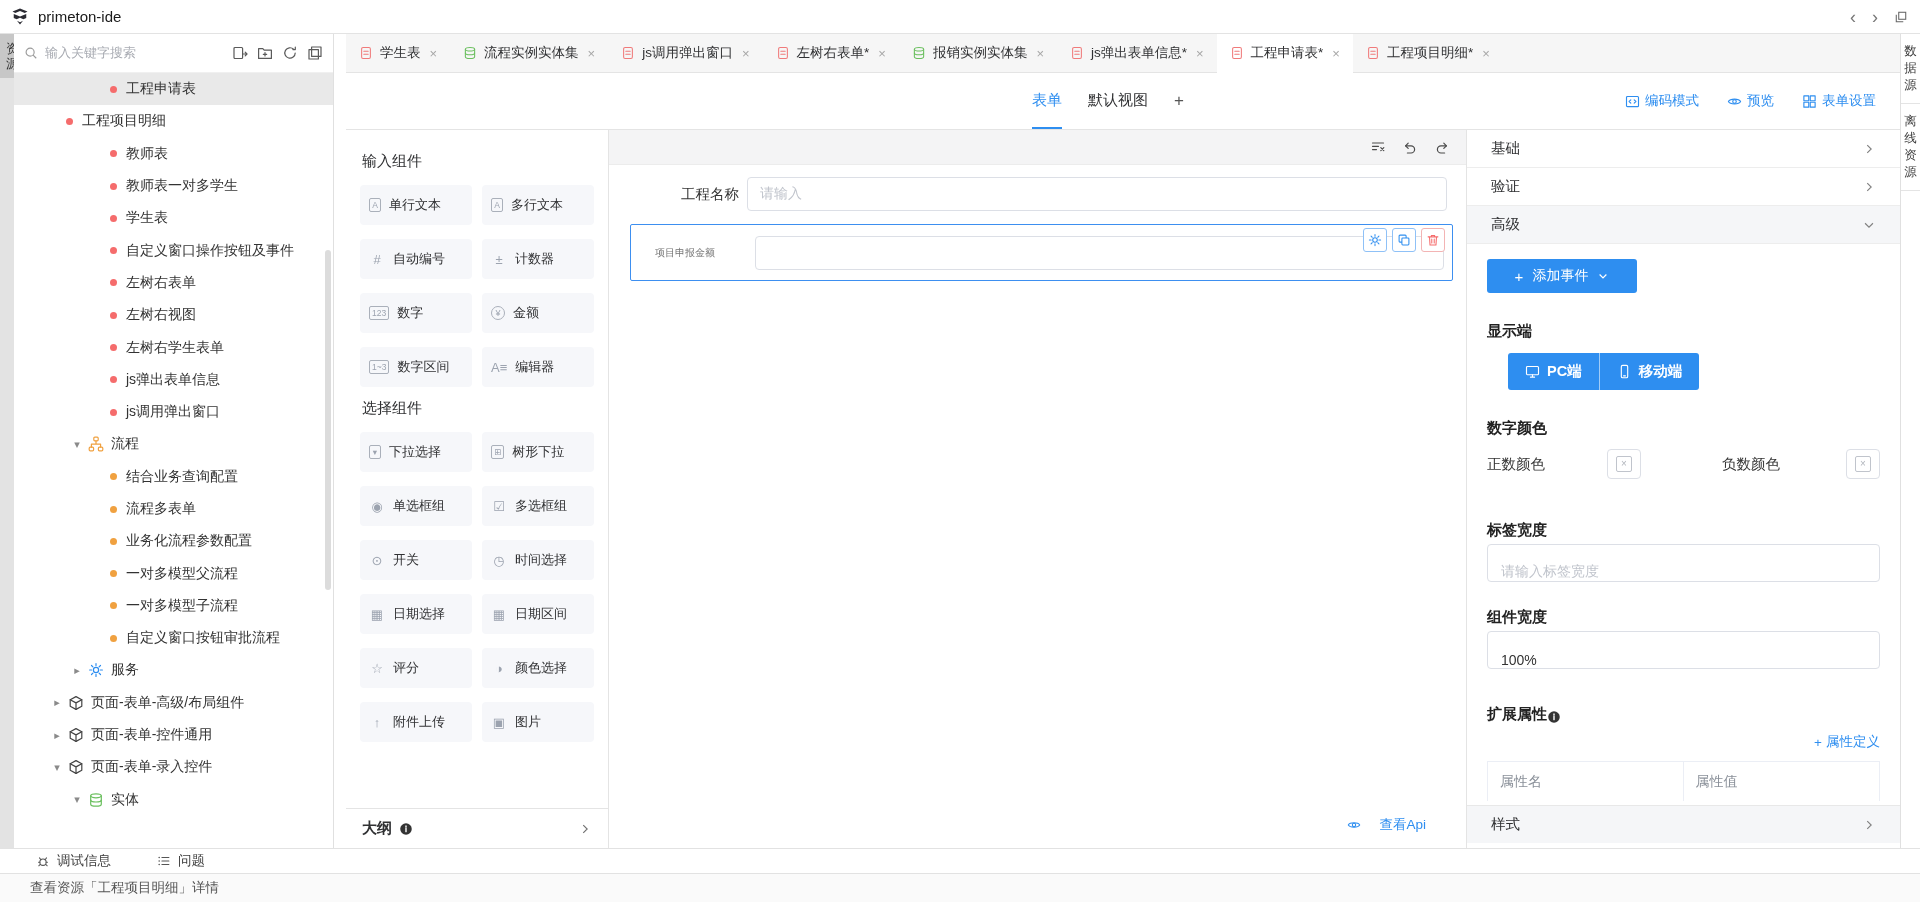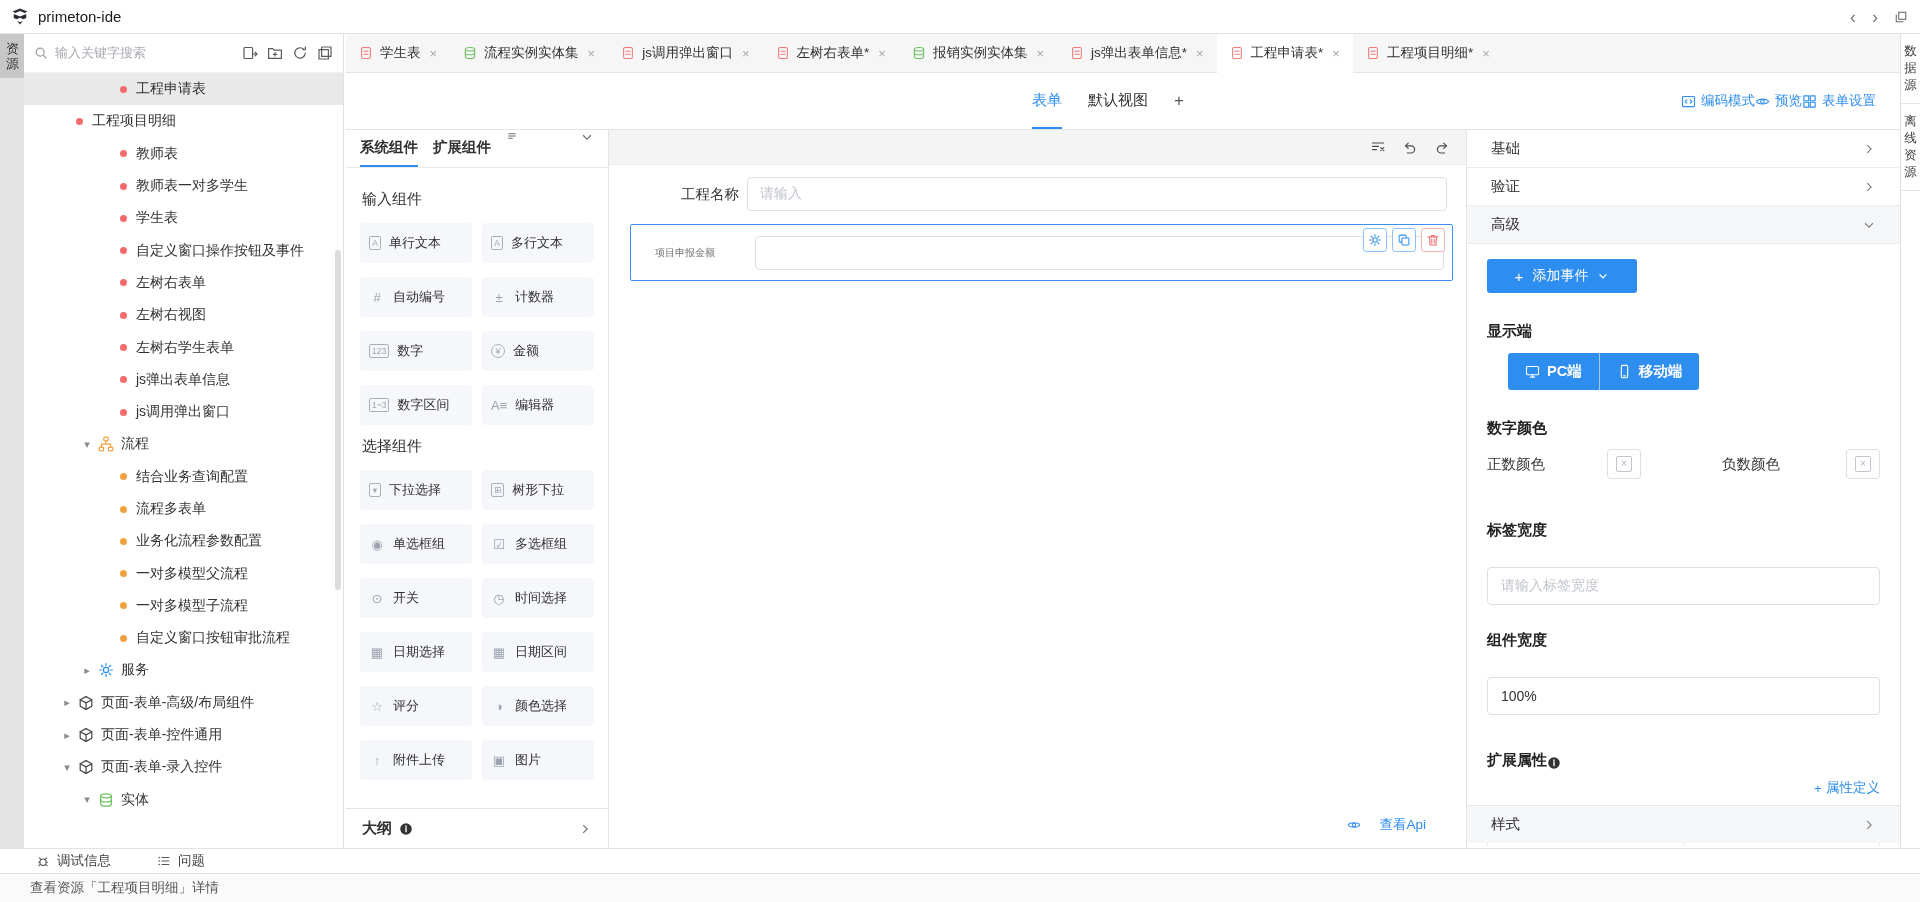--- a/index.html
+++ b/index.html
@@ -16,21 +16,21 @@
     border-bottom:1px solid #e3e3e3;display:flex;align-items:center;padding:0 10px;}
   .app-title{font-size:15px;color:#1a1a1a;margin-left:8px;}
   .win-controls{position:absolute;right:12px;top:0;height:34px;display:flex;align-items:center;gap:16px;color:#666;}
   .nav-ch{font-size:18px;line-height:1;color:#777;}
 
   
   .left-rail{position:absolute;left:0;top:34px;width:26px;height:814px;background:#e3e3e3;border-right:1px solid #d2d2d2;}
   .rail-tab{width:100%;padding:7px 0;text-align:center;font-size:13px;color:#333;line-height:15px;background:#c7c7c7;}
 
   
-  .sidebar{position:absolute;left:24px;top:34px;width:320px;height:814px;background:#fff;border-right:1px solid #e0e0e0;}
+  .sidebar{position:absolute;left:14px;top:34px;width:320px;height:814px;background:#fff;border-right:1px solid #e0e0e0;}
   .search-row{height:39px;display:flex;align-items:center;padding:0 10px;border-bottom:1px solid #f0f0f0;}
   .search-ph{color:#a8abb2;font-size:13px;margin-left:7px;flex:1;}
   .search-actions{display:flex;align-items:center;gap:9px;color:#5a5a5a;}
   .tree{position:absolute;top:39px;left:0;right:0;bottom:33px;overflow:hidden;}
   .trow{height:32.3px;display:flex;align-items:center;font-size:14px;color:#333;cursor:default;}
   .trow.sel{background:#e9e9e9;}
   .tarrow{width:14px;color:#8a8a8a;font-size:11px;text-align:center;margin-right:4px;}
   .tico{margin-right:7px;}
   .dot{width:7px;height:7px;border-radius:50%;margin-right:9px;flex:none;}
   .thumb{position:absolute;right:2px;width:6px;border-radius:3px;background:#dcdcdc;}
@@ -41,21 +41,21 @@
   .etab{display:flex;align-items:center;gap:7px;padding:0 13px;font-size:13.5px;color:#303133;position:relative;}
   .etab.active{background:#fff;margin-bottom:-1px;border-bottom:1px solid #fff;z-index:2;}
   .etab .x{color:#a6a6a6;font-size:13px;margin-left:2px;}
 
   
   .viewband{position:absolute;left:346px;top:73px;width:1554px;height:57px;background:#fff;border-bottom:1px solid #e4e4e4;}
   .view-tabs{position:absolute;left:686px;top:0;height:100%;display:flex;align-items:stretch;gap:26px;font-size:15px;}
   .vtab{display:flex;align-items:center;border-bottom:2px solid transparent;color:#303133;}
   .vtab.active{color:#2e8ef0;border-bottom-color:#2e8ef0;}
   .vadd{display:flex;align-items:center;font-size:17px;color:#555;}
-  .header-links{position:absolute;right:24px;top:0;height:100%;display:flex;align-items:center;color:#2e8ef0;font-size:13.5px;}
+  .header-links{position:absolute;right:24px;top:0;height:100%;display:flex;align-items:center;gap:28px;color:#2e8ef0;font-size:13.5px;}
   .hlink{display:flex;align-items:center;gap:5px;}
 
   
   .palette{position:absolute;left:346px;top:130px;width:263px;height:718px;background:#fff;border-right:1px solid #e4e4e4;}
   .palette-header{height:38px;border-bottom:1px solid #eaeaea;display:flex;align-items:stretch;padding:0 14px;gap:15px;}
   .ptab{display:flex;align-items:center;font-size:14.5px;font-weight:700;color:#303133;border-bottom:2px solid transparent;}
   .ptab.active{border-bottom-color:#2e8ef0;}
   .pmenu{display:flex;align-items:center;color:#707070;font-size:11px;}
   .pchev{margin-left:auto;display:flex;align-items:center;color:#707070;}
   .palette-body{padding:10px 14px 0 14px;}
@@ -99,21 +99,21 @@
   .sec-label{margin-top:29px;font-size:15px;font-weight:700;color:#222;}
   .segwrap{margin-top:12px;display:inline-flex;padding-left:21px;}
   .seg{height:37px;background:#2e8ef0;color:#fff;display:flex;align-items:center;gap:7px;padding:0 17px;font-size:14.5px;font-weight:600;}
   .seg:first-child{border-radius:3px 0 0 3px;}
   .seg:last-child{border-radius:0 3px 3px 0;border-left:1px solid rgba(255,255,255,.55);}
   .color-row{margin-top:11px;display:flex;align-items:center;justify-content:space-between;}
   .cgroup{display:flex;align-items:center;gap:62px;}
   .clabel{font-size:14.5px;color:#333;}
   .clear-btn{width:34px;height:30px;border:1px solid #dcdfe6;border-radius:4px;display:flex;align-items:center;justify-content:center;background:#fff;}
   .clear-in{width:16px;height:16px;border:1px solid #c0c4cc;border-radius:2px;color:#b2b6bd;font-size:10px;line-height:14px;text-align:center;}
-  .ifield{margin-top:27px;height:38px;border:1px solid #dcdfe6;border-radius:4px;display:flex;align-items:center;padding:0 13px;font-size:14px;background:#fff;}
+  .ifield{margin-top:4px;height:38px;border:1px solid #dcdfe6;border-radius:4px;display:flex;align-items:flex-end;padding:0 13px;font-size:14px;background:#fff;}
   .lbl-with-info{display:flex;align-items:flex-end;gap:0;font-family:Liberation Mono, monospace;}
   .prop-link{margin-top:9px;display:flex;justify-content:flex-end;align-items:center;gap:4px;color:#2e8ef0;font-size:13.5px;}
   .ptable{margin-top:10px;border:1px solid #ebeef5;border-bottom:none;height:40px;overflow:hidden;display:grid;grid-template-columns:1fr 1fr;}
   .pth{padding:11px 12px;font-size:14px;color:#8a9099;}
   .pth:first-child{border-right:1px solid #ebeef5;}
   .style-row{position:absolute;left:0;right:0;bottom:5px;height:38px;background:#f5f6f8;border-top:1px solid #e8e8e8;
     display:flex;align-items:center;padding:0 24px;font-size:14.5px;color:#303133;}
   .style-row .chev{margin-left:auto;color:#808080;}
 
   
@@ -452,36 +452,20 @@
               <rect x="2" y="8.8" width="5.2" height="5.2"></rect>
               <rect x="8.8" y="8.8" width="5.2" height="5.2"></rect>
             </svg>
           </span>
           <span>表单设置</span>
         </div>
       </div>
   </div>
 
   <div class="palette">
-    <div class="palette-header">
-      <span id="palette-tabs" style="display:flex;gap:15px;align-items:stretch;">
-          <span class="ptab active">系统组件</span>
-          <span class="ptab">扩展组件</span>
-        </span>
-      <span class="pmenu i i12">
-        <svg viewBox="0 0 16 16" fill="none" stroke="currentColor" stroke-width="1.6">
-            <path d="M3 5h10M3 8h10M3 11h6"></path>
-          </svg>
-      </span>
-      <span class="pchev i i14">
-        <svg viewBox="0 0 16 16" fill="none" stroke="currentColor" stroke-width="1.3">
-            <path d="M3.5 6L8 10.5 12.5 6"></path>
-          </svg>
-      </span>
-    </div>
     <div class="palette-body" id="palette-body">
         <div class="psec-title">输入组件</div>
         <div class="pgrid">
           <div class="pbtn">
             <span class="pglyph bx">A</span>
             <span>单行文本</span>
           </div>
           <div class="pbtn">
             <span class="pglyph bx">A</span>
             <span>多行文本</span>

